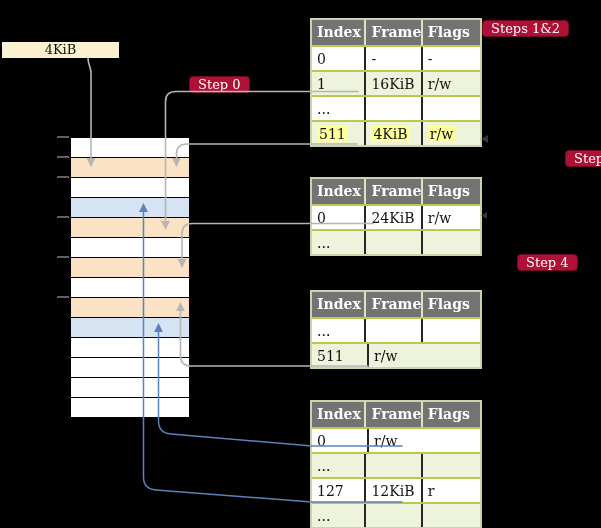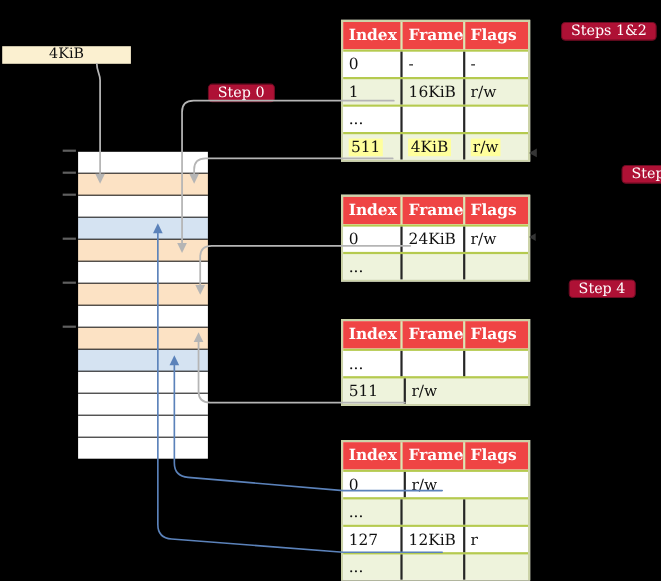--- a/index.html
+++ b/index.html
@@ -15,40 +15,40 @@
     font-size:13px; line-height:16px;
   }
   
   .step{
     position:absolute; height:15px; background:#ae1135;
     border:1px solid #6d0b22; border-radius:4px;
     color:#fff; font-size:13px; line-height:15px; padding:0 8px;
     white-space:nowrap;
   }
   #step0 {left:189px; top:40px;margin-top:36px;}
-  #steps12{left:510px; top:20px;}
+  #steps12{left:482px; top:20px;}
   #step3 {left:521px; top:150px;margin-left:44px;}
   #step4 {left:517px; top:254px;}
   
   .memcol{
     position:absolute; left:70px; top:137px; width:118px;
     border:1px solid #000;
   }
   .mrow{height:19px; border-bottom:1px solid #000; background:#fff;}
   .mrow:last-child{border-bottom:none;}
   .mrow[data-color="white"] {background:#ffffff;}
   .mrow[data-color="orange"]{background:#fce2c4;}
   .mrow[data-color="blue"]  {background:#d5e3f2;}
   
   .ptable{
     position:absolute; left:310px; width:172px; box-sizing:border-box;
     border:2px solid #ccd3a8; background:#fff;
   }
   .trow{display:flex; height:25px;}
-  .thead{background:#ef4444;}
+  .thead{background:#737373;}
   .hcell{
     box-sizing:border-box; color:#fff; font-weight:bold; font-size:14px;
     line-height:25px; padding-left:5px; overflow:hidden;
   }
   .tcell{
     box-sizing:border-box; color:#111; font-size:14px;
     line-height:24px; padding-left:5px; overflow:hidden; white-space:nowrap;
   }
   .c1{width:55px;} .c2{width:59px;} .c3{width:62px;}
   .hcell.c2,.hcell.c3{border-left:2px solid #dce6b4;}

